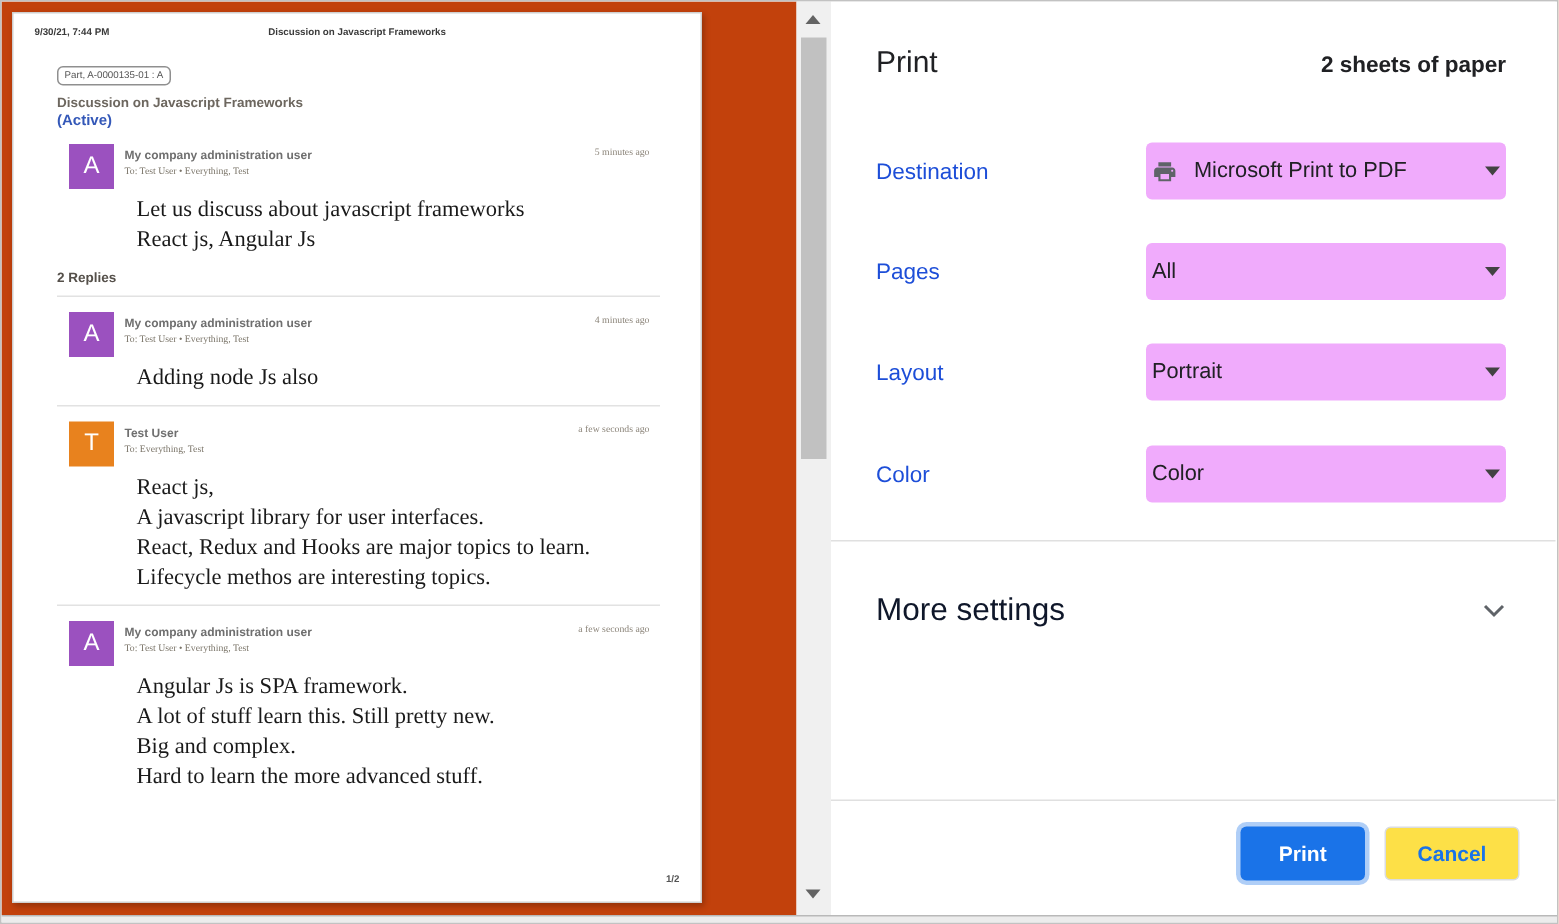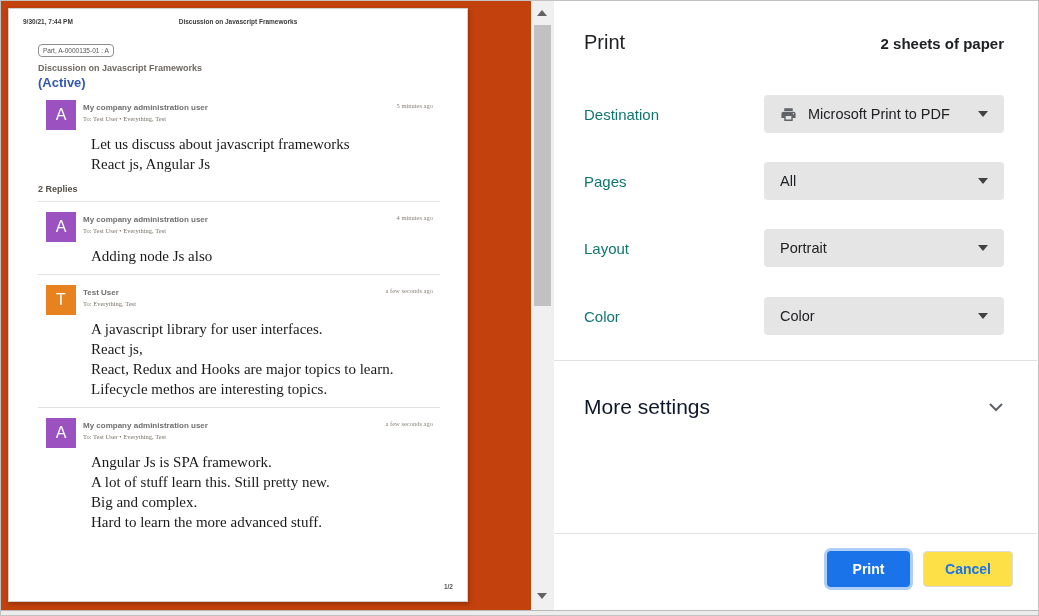--- a/index.html
+++ b/index.html
@@ -10,21 +10,21 @@
   .preview-area { position:absolute; left:0; top:0; width:530px; height:609px; background:#c2410c; }
   .page { position:absolute; left:7px; top:7px; width:460px; height:594px; background:#fff;
           border:1px solid #cfcfcf; box-shadow:1px 2px 4px rgba(0,0,0,.25); }
   .pg-header { position:absolute; top:9px; left:0; right:0; height:10px; font-size:6.5px; font-weight:700; color:#3a3a3a; }
   .hdr-left { position:absolute; left:14px; top:0; }
   .hdr-center { width:100%; text-align:center; }
   .pg-content { position:absolute; top:30px; left:29px; width:402px; }
   .badge { display:inline-block; border:1px solid #8f8f8f; border-radius:4px; padding:2px 4px;
            font-size:6.5px; color:#555; background:#fff; }
   .doc-title { margin-top:6px; font-size:9px; font-weight:700; color:#6d675f; }
-  .doc-status { margin-top:2px; font-size:13px; font-weight:700; color:#3458b8; }
+  .doc-status { margin-top:2px; font-size:10px; font-weight:700; color:#3458b8; }
   .post { position:relative; margin-top:10px; padding-left:8px; }
   .timestamp { position:absolute; right:7px; top:2px; font-family:"Liberation Serif", serif; font-size:6.5px; color:#8a8378; }
   .post-head { display:flex; gap:7px; }
   .avatar { width:30px; height:30px; flex:none; color:#fff; font-size:16px; font-weight:400;
             display:flex; align-items:center; justify-content:center; }
   .av-purple { background:#9b51bf; }
   .av-orange { background:#e8821e; }
   .author { font-size:8px; font-weight:700; color:#6f6f6f; padding-top:3px; }
   .to-line { font-family:"Liberation Serif", serif; font-size:6.5px; color:#7a7468; margin-top:3px; }
   .post-body { margin-left:45px; }
@@ -42,23 +42,23 @@
   .sb-down { bottom:11px; border-left:5.5px solid transparent; border-right:5.5px solid transparent; border-top:6px solid #636363; }
   .sb-thumb { position:absolute; left:3px; top:24px; width:17px; height:281px; background:#c1c1c1; cursor:pointer; }
 
   
   .settings { position:absolute; left:553px; top:0; width:483px; height:609px; background:#fff; }
   .dlg-header { position:absolute; top:30px; left:30px; right:33px; display:flex; justify-content:space-between; align-items:baseline; }
   .dlg-title { font-size:20px; color:#202124; }
   .sheets { font-size:15px; font-weight:700; color:#202124; }
   .row { position:absolute; left:30px; right:33px; height:38px; display:flex; align-items:center; }
   .row-destination { top:94px; } .row-pages { top:161px; } .row-layout { top:228px; } .row-color { top:296px; }
-  .row-label { font-size:15px; color:#0f766e; }
-  .dropdown { margin-left:auto; width:240px; height:38px; background:#e5e5e5; border-radius:4px;
-              display:flex; align-items:center; padding:0 16px; cursor:pointer; }
+  .row-label { font-size:15px; color:#1d4ed8; }
+  .dropdown { margin-left:auto; width:240px; height:38px; background:#f0abfc; border-radius:4px;
+              display:flex; align-items:center; padding:0 4px; cursor:pointer; }
   .dd-text { font-size:14.5px; color:#202124; }
   .dd-icon { width:17px; height:17px; fill:#5f6368; margin-right:11px; flex:none; }
   .dd-caret { margin-left:auto; width:0; height:0; border-left:5px solid transparent; border-right:5px solid transparent; border-top:6px solid #424242; }
   .divider-h { position:absolute; left:0; right:0; border-top:1px solid #e0e0e0; }
   .div-mid { top:359px; } .div-foot { top:532px; }
   .more-settings { position:absolute; top:390px; left:30px; right:33px; height:32px;
                    display:flex; align-items:center; justify-content:space-between; cursor:pointer; }
   .ms-label { font-size:21px; color:#0f172a; }
   .ms-chevron { stroke:#5f6368; fill:none; stroke-width:2; }
   .footer { position:absolute; top:550px; left:30px; right:24px; display:flex; justify-content:flex-end; gap:13px; }
@@ -126,22 +126,22 @@
         <div class="post">
           <span class="timestamp">a few seconds ago</span>
           <div class="post-head">
             <div class="avatar av-orange">T</div>
             <div>
               <div class="author">Test User</div>
               <div class="to-line">To: Everything, Test</div>
             </div>
           </div>
           <div class="post-body">
+            <p>React js,</p>
             <p>A javascript library for user interfaces.</p>
-            <p>React js,</p>
             <p>React, Redux and Hooks are major topics to learn.</p>
             <p>Lifecycle methos are interesting topics.</p>
           </div>
         </div>
         <div class="divider"></div>
 
         
         <div class="post">
           <span class="timestamp">a few seconds ago</span>
           <div class="post-head">

